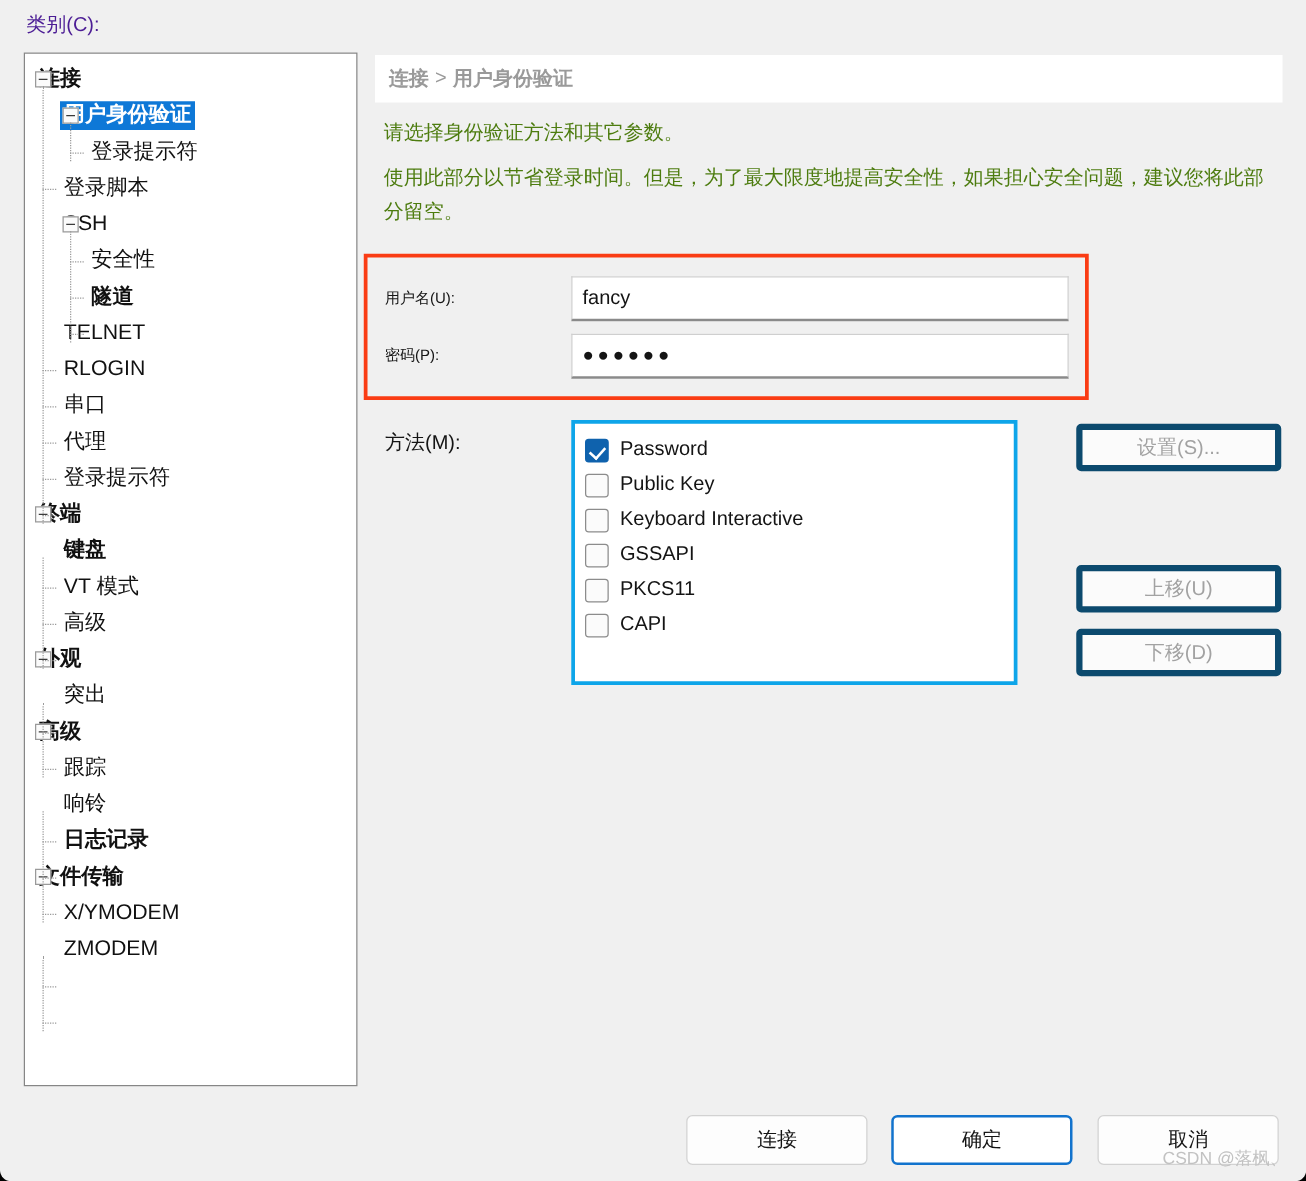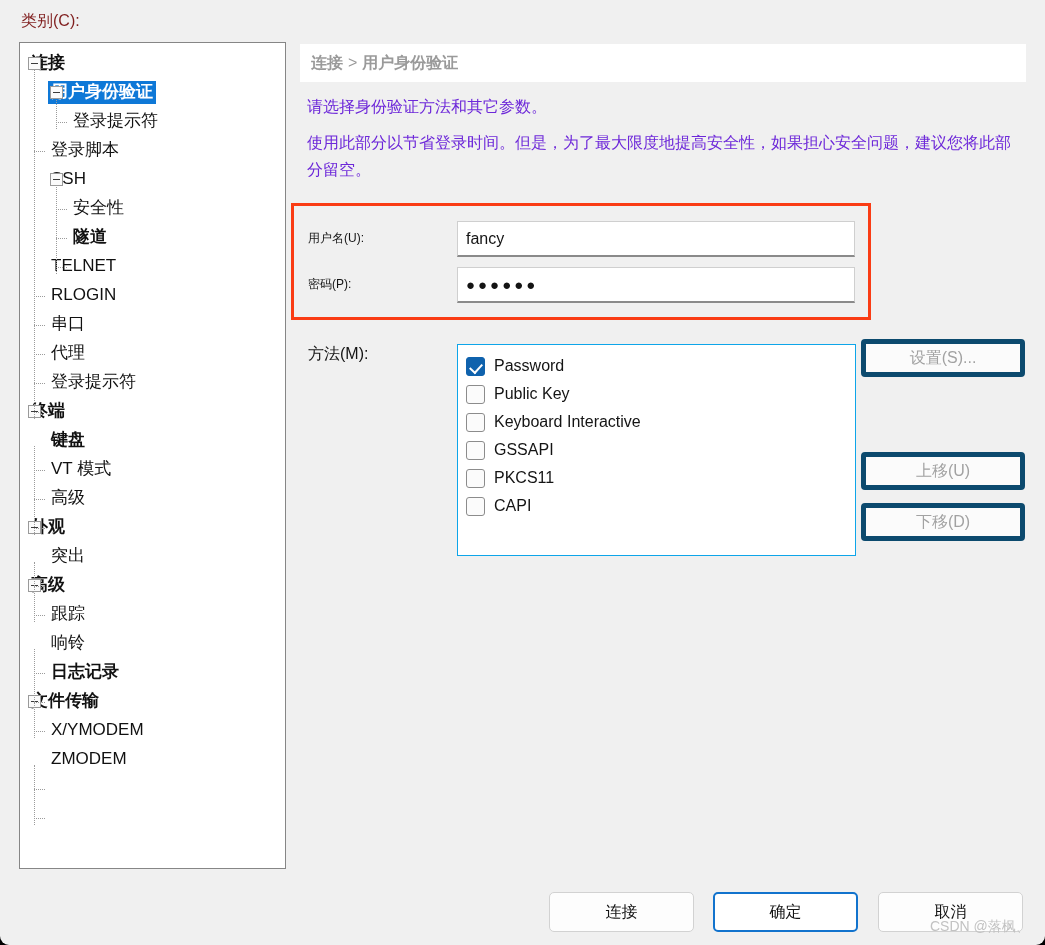--- a/index.html
+++ b/index.html
@@ -13,21 +13,21 @@
     position: relative;
     width: 1045px; height: 945px;
     background: #f0f0f0;
     border-radius: 0 0 9px 9px;
     overflow: hidden;
   }
 
   
   #cat-label {
     position: absolute; left: 21px; top: 10px;
-    font-size: 16px; color: #7f1d1d;
+    font-size: 16px; color: #4c1d95;
     line-height: 22px;
     white-space: nowrap;
   }
   #tree-box {
     position: absolute; left: 19px; top: 42px;
     width: 267px; height: 827px;
     background: #ffffff;
     border: 1px solid #868686;
   }
   #tree {
@@ -99,21 +99,21 @@
     font-size: 16px;
     color: #9a9a9a;
     font-weight: bold;
     gap: 5px;
   }
   #breadcrumb .sep { font-weight: normal; }
   .desc {
     position: absolute;
     left: 307px;
     font-size: 16px;
-    color: #6d28d9;
+    color: #4d7c0f;
     line-height: 27px;
   }
   #desc1 { top: 93px; width: 700px; }
   #desc2 { top: 129px; width: 711px; }
 
   
   #red-box {
     position: absolute;
     left: 291px; top: 203px;
     width: 580px; height: 117px;
@@ -147,24 +147,24 @@
   #inp-user { top: 221px; }
   #inp-pass { top: 267px; letter-spacing: 3px; font-size: 15px; }
 
   
   #lbl-method {
     position: absolute; left: 308px; top: 344px;
     font-size: 16px; color: #141414;
   }
   #method-box {
     position: absolute;
-    left: 457px; top: 344px;
-    width: 399px; height: 212px;
+    left: 457px; top: 336px;
+    width: 357px; height: 212px;
     background: #ffffff;
-    border: 1px solid #0ea5e9;
+    border: 3px solid #0ea5e9;
     padding: 7px 0 0 8px;
   }
   .mrow {
     display: flex;
     align-items: center;
     height: 28px;
     gap: 9px;
     font-size: 16px;
     color: #141414;
   }

